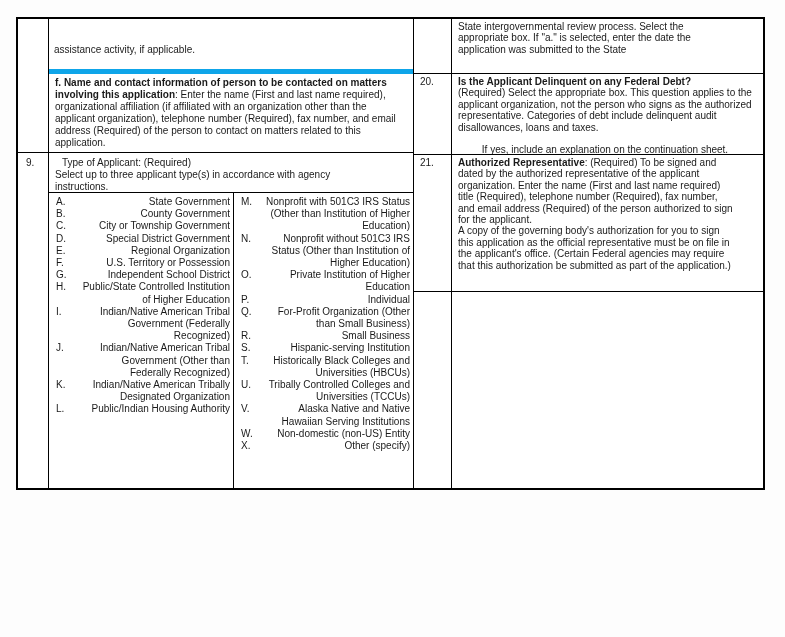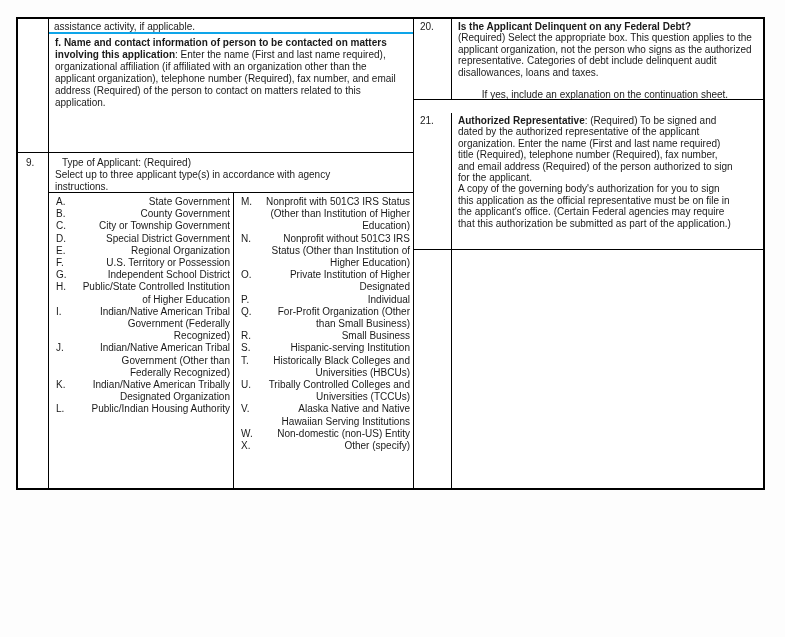--- a/index.html
+++ b/index.html
@@ -15,41 +15,41 @@
     border:2px solid #000; background:#fff; display:flex;
   }
 
   
   .half-left { width:396px; flex-shrink:0; border-right:1px solid #000; display:flex; flex-direction:column; }
   .half-right { flex:1; display:flex; flex-direction:column; min-width:0; }
 
   .l-row-top { height:134px; flex-shrink:0; border-bottom:1px solid #000; display:flex; overflow:hidden; }
   .l-numcol { width:31px; flex-shrink:0; border-right:1px solid #000; padding:4px 0 0 8px; }
   .l-top-content { flex:1; display:flex; flex-direction:column; min-width:0; }
-  .cell-assist { height:15px; flex-shrink:0; border-bottom:2px solid #0ea5e9; padding:2px 5px 0; line-height:12px; overflow:hidden; }
+  .cell-assist { height:32px; flex-shrink:0; border-bottom:5px solid #0ea5e9; padding:2px 5px 0; line-height:12px; overflow:hidden;margin-top:23px; }
   .cell-f { flex:1; padding:3px 6px 0 6px; line-height:12px; overflow:hidden; }
 
   .l-row-9 { flex:1; display:flex; min-height:0; }
   .l-9-content { flex:1; display:flex; flex-direction:column; min-width:0; }
   .cell-9-head { height:40px; flex-shrink:0; border-bottom:1px solid #000; padding:4px 5px 0 6px; line-height:12px; overflow:hidden; }
   .cell-9-title { padding-left:7px; }
   .cell-9-sub { max-width:305px; }
 
   .subtable { flex:1; display:flex; min-height:0; overflow:hidden; }
   .subcol-a { width:185px; flex-shrink:0; border-right:1px solid #000; padding:3px 3px 0 4px; overflow:hidden; }
   .subcol-m { flex:1; padding:3px 3px 0 4px; min-width:0; overflow:hidden; }
   .type-item { display:flex; line-height:12.2px; }
   .type-letter { width:26px; flex-shrink:0; padding-left:3px; }
   .type-text { flex:1; min-width:0;text-align:right; }
 
   
   .r-row { display:flex; border-bottom:1px solid #000; overflow:hidden; }
   .r-row-top { height:55px; flex-shrink:0; }
   .r-row-20 { height:81px; flex-shrink:0; }
-  .r-row-21 { height:137px; flex-shrink:0;margin-top:13px; }
+  .r-row-21 { height:137px; flex-shrink:0; }
   .r-row-empty { flex:1; display:flex; min-height:0; border-bottom:none; }
   .r-numcol { width:38px; flex-shrink:0; border-right:1px solid #000; padding:2px 0 0 6px; line-height:11.4px; }
   .r-cell { flex:1; padding:2px 5px 0 6px; line-height:11.4px; min-width:0; }
   .r-top-text { max-width:252px; }
   .r-20-body { max-width:294px; }
   .r-20-note { max-width:294px; margin-top:11px;text-align:center; }
   .r-21-para { max-width:277px; }
 
   .bold { font-weight:bold; }
 </style>
@@ -148,21 +148,21 @@
                   <span class="type-text">Nonprofit with 501C3 IRS Status (Other than Institution of Higher Education)</span>
                 </div>
 
                 <div class="type-item">
                   <span class="type-letter">N.</span>
                   <span class="type-text">Nonprofit without 501C3 IRS Status (Other than Institution of Higher Education)</span>
                 </div>
 
                 <div class="type-item">
                   <span class="type-letter">O.</span>
-                  <span class="type-text">Private Institution of Higher Designated</span>
+                  <span class="type-text">Private Institution of Higher Education</span>
                 </div>
 
                 <div class="type-item">
                   <span class="type-letter">P.</span>
                   <span class="type-text">Individual</span>
                 </div>
 
                 <div class="type-item">
                   <span class="type-letter">Q.</span>
                   <span class="type-text">For-Profit Organization (Other than Small Business)</span>
@@ -204,20 +204,26 @@
                 </div>
               </div>
           </div>
         </div>
       </div>
 
     </div>
 
     <div class="half-right">
 
+      <div class="r-row r-row-top">
+        <div class="r-numcol"></div>
+        <div class="r-cell">
+          <div class="r-top-text">State intergovernmental review process. Select the appropriate box.  If "a." is selected, enter the date the application was submitted to the State</div>
+        </div>
+      </div>
 
       <div class="r-row r-row-20">
         <div class="r-numcol">20.</div>
         <div class="r-cell">
           <div class="bold r-20-body">Is the Applicant Delinquent on any Federal Debt?</div>
           <div class="r-20-body">(Required) Select the appropriate box. This question applies to the applicant organization, not the person who signs as the authorized representative. Categories of debt include delinquent audit disallowances, loans and taxes.</div>
           <div class="r-20-note">If yes, include an explanation on the continuation sheet.</div>
         </div>
       </div>
 

